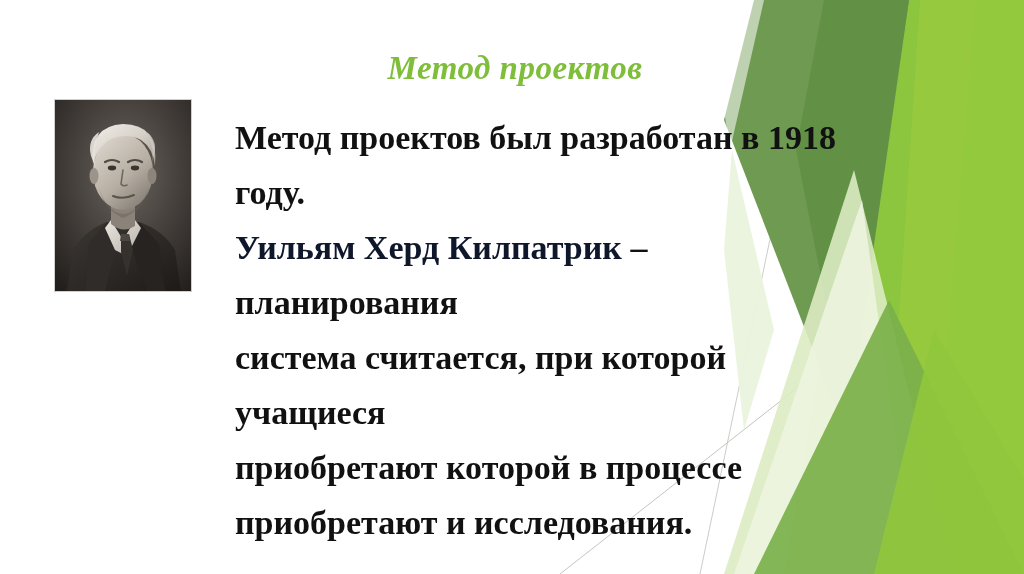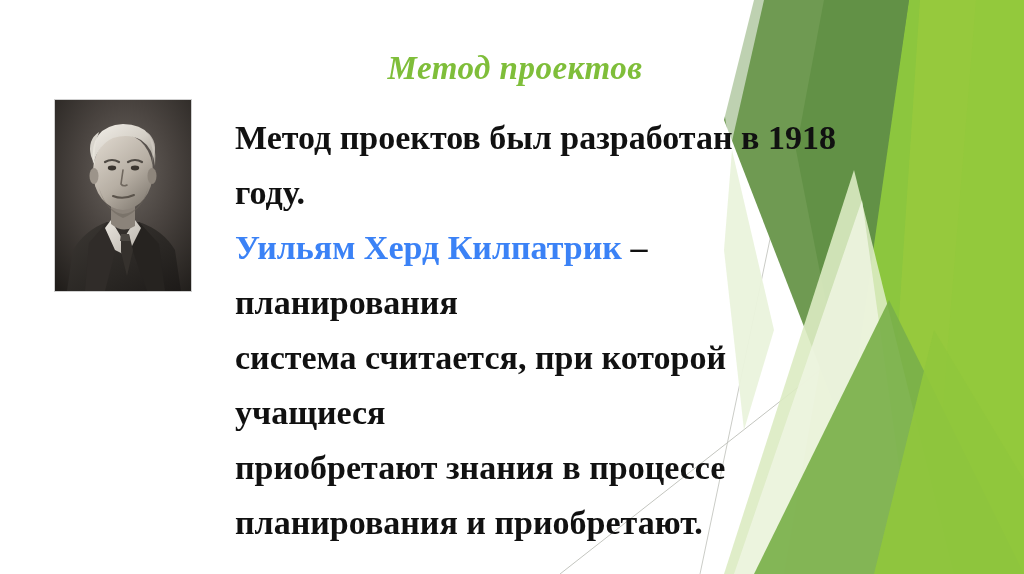--- a/index.html
+++ b/index.html
@@ -72,21 +72,21 @@
     font-family: "Liberation Serif", "DejaVu Serif", serif;
     font-weight: bold;
     font-size: 34px;
     line-height: 55px;
     color: #111111;
     margin-left: 36px;
   }
   #body-copy p {
     margin: 0 0 0 0;
   }
-  .red { color: #3b82f6; }
+  .red { color: #0f172a; }
 </style>
 </head>
 <body>
 
 <div id="slide">
 
   <svg id="decor-wide" viewBox="0 0 1024 574" preserveAspectRatio="none">
     <line x1="560" y1="574" x2="1024" y2="210" stroke="#b9bbb4" stroke-width="1" opacity="0.85"></line>
     <line x1="820" y1="0" x2="700" y2="574" stroke="#b9bbb4" stroke-width="1" opacity="0.75"></line>
   </svg>
@@ -192,20 +192,20 @@
     <p>
       <span>Метод проектов был разработан в 1918 году.</span>
     </p>
     <p>
       <span class="red">Уильям Херд Килпатрик</span><span> – планирования</span>
     </p>
     <p>
       <span>система считается, при которой учащиеся</span>
     </p>
     <p>
-      <span>приобретают знания в процессе</span>
-    </p>
-    <p>
-      <span>планирования и приобретают.</span>
+      <span>приобретают которой в процессе</span>
+    </p>
+    <p>
+      <span>приобретают и исследования.</span>
     </p>
   </div>
 
 </div>
 
 </body></html>

